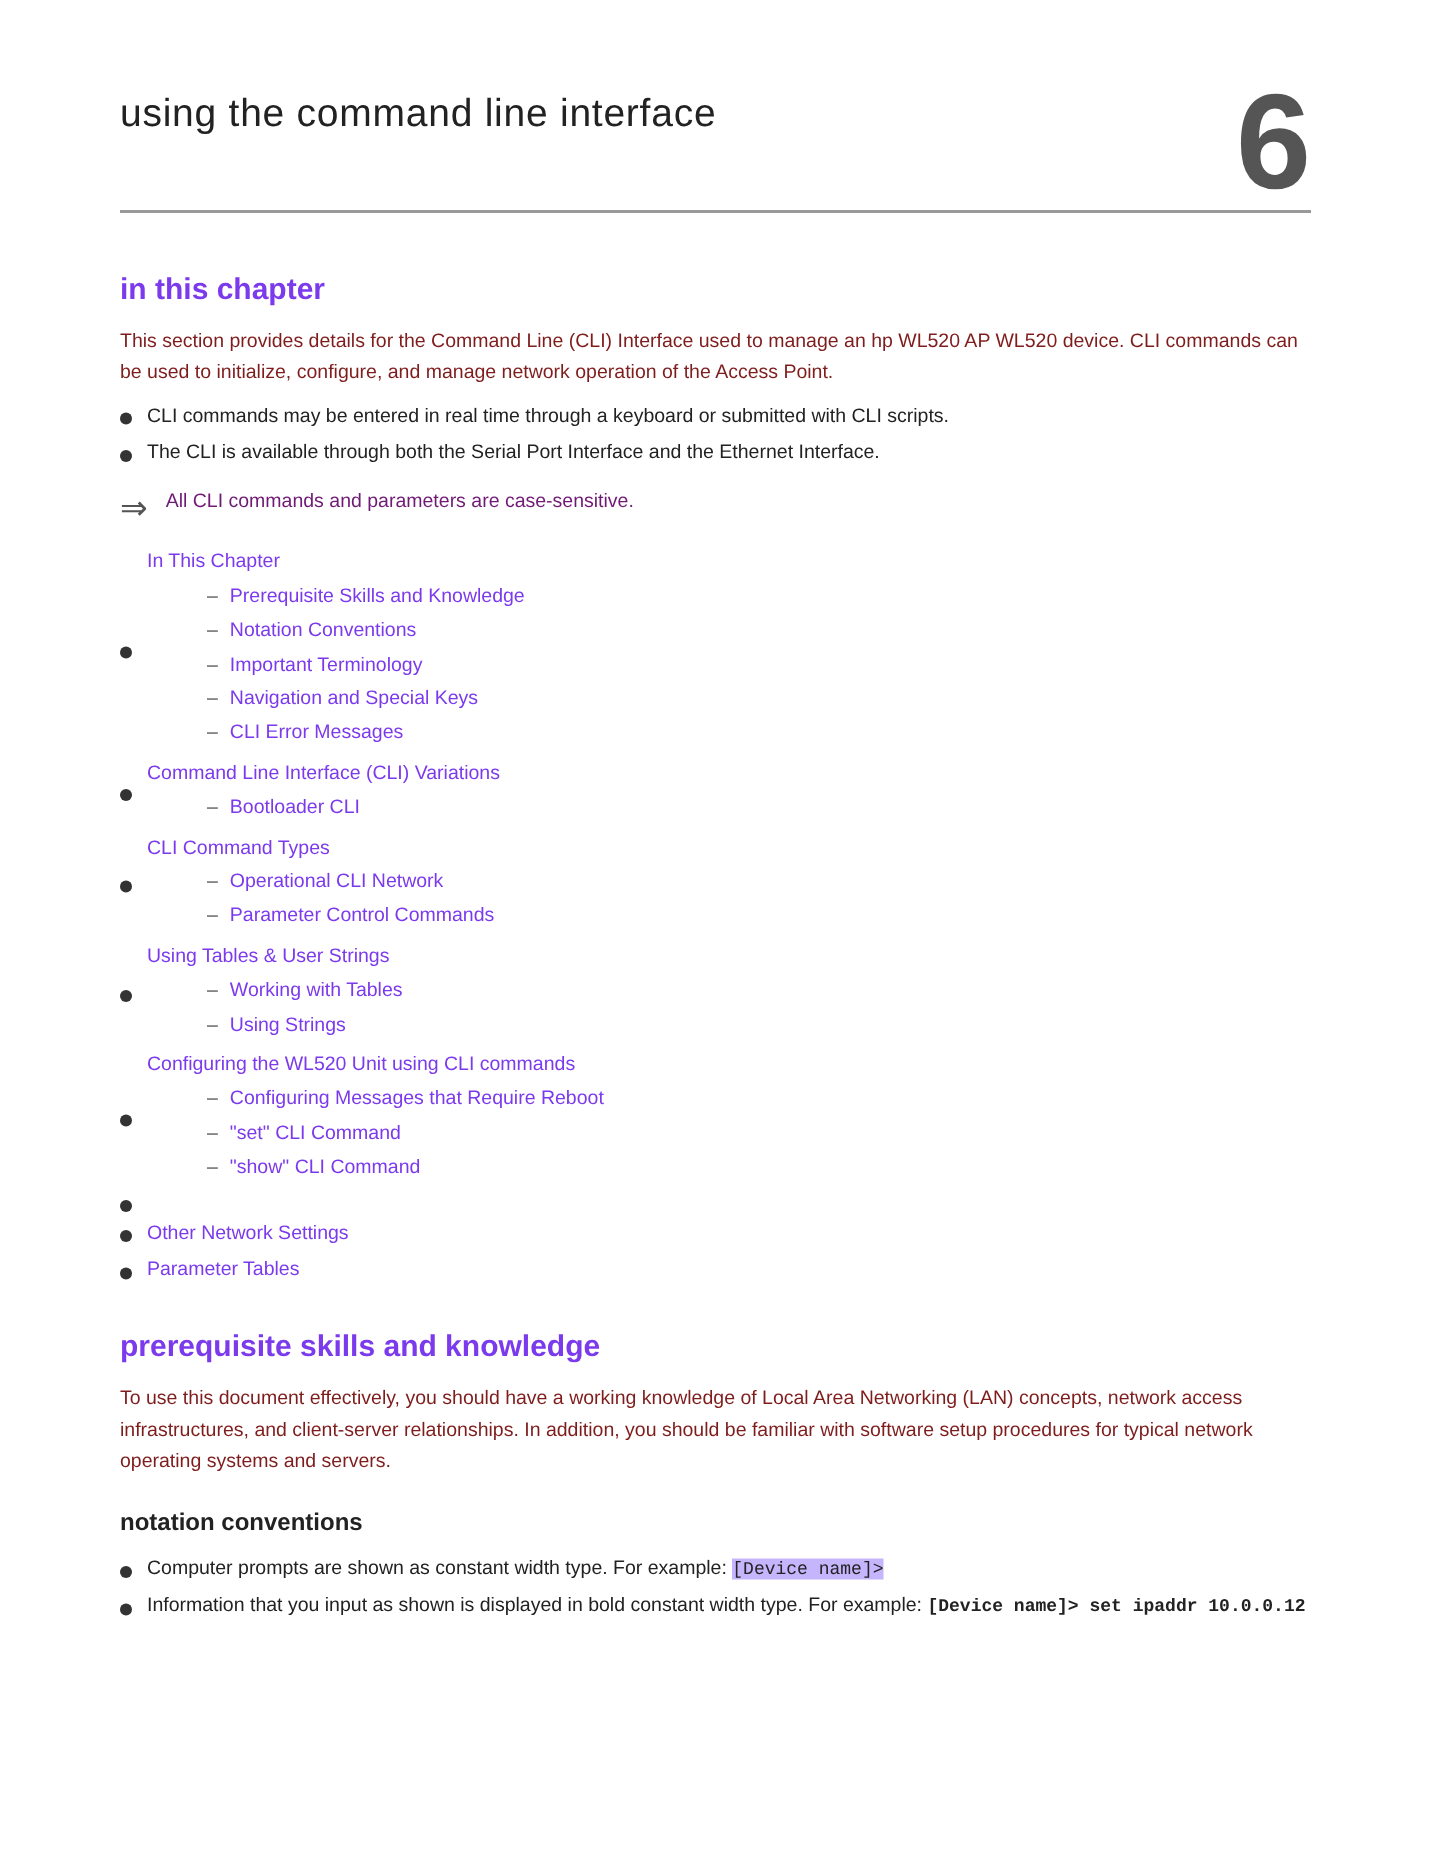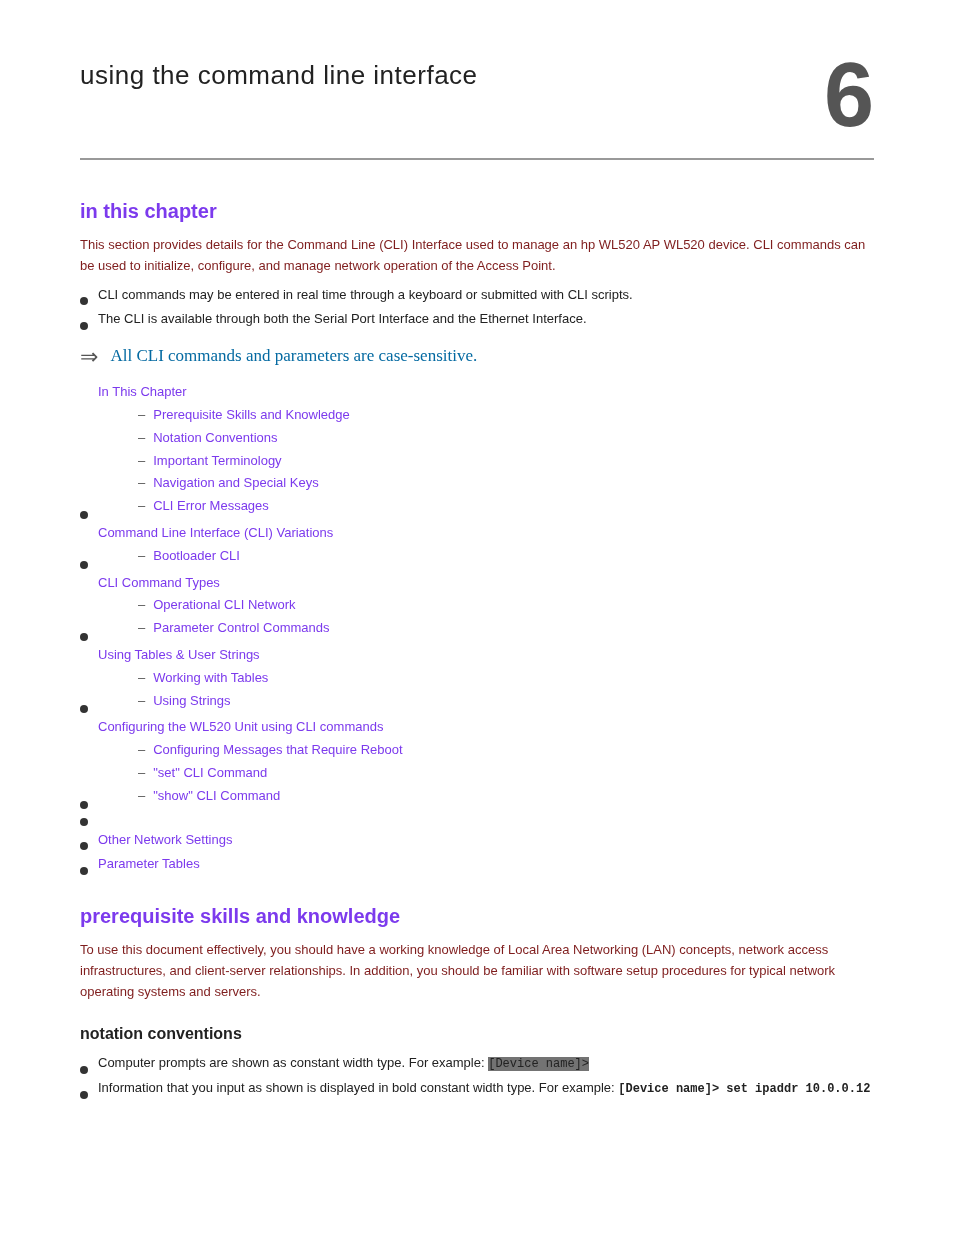--- a/index.html
+++ b/index.html
@@ -18,21 +18,21 @@
       position: relative;
     }
 
     
     .chapter-header {
       display: flex;
       align-items: flex-start;
       justify-content: space-between;
       margin-bottom: 40px;
       border-bottom: 2px solid #999;
-      padding-bottom: 18px;
+      padding-bottom: 0;
     }
 
     .chapter-title {
       font-size: 26px;
       font-weight: normal;
       color: #222;
       letter-spacing: 0.5px;
       font-family: Arial, sans-serif;
     }
 
@@ -72,21 +72,21 @@
     }
 
     
     .bullet-list {
       list-style: none;
       margin: 6px 0 6px 0;
     }
 
     .bullet-list li {
       display: flex;
-      align-items: flex-end;
+      align-items: center;
       margin-bottom: 4px;
       font-size: 13px;
       line-height: 1.6;
     }
 
     .bullet-dot {
       width: 8px;
       height: 8px;
       background: #333;
       border-radius: 50%;
@@ -129,31 +129,30 @@
     }
 
     .note-icon {
       font-size: 22px;
       margin-right: 12px;
       color: #555;
       margin-top: 2px;
     }
 
     .note-text {
-      font-size: 17px;
+      font-size: 13px;
       line-height: 1.6;
-      color: #0369a1;
-      font-family: Liberation Serif, serif;
+      color: #701a75;
     }
 
     
     .mono {
       font-family: 'Courier New', monospace;
       font-size: 12px;
-      background: #737373;
+      background: #c4b5fd;
     }
 
     .mono-bold {
       font-family: 'Courier New', monospace;
       font-size: 12px;
       font-weight: bold;
     }
 
     .bold {
       font-weight: bold;

